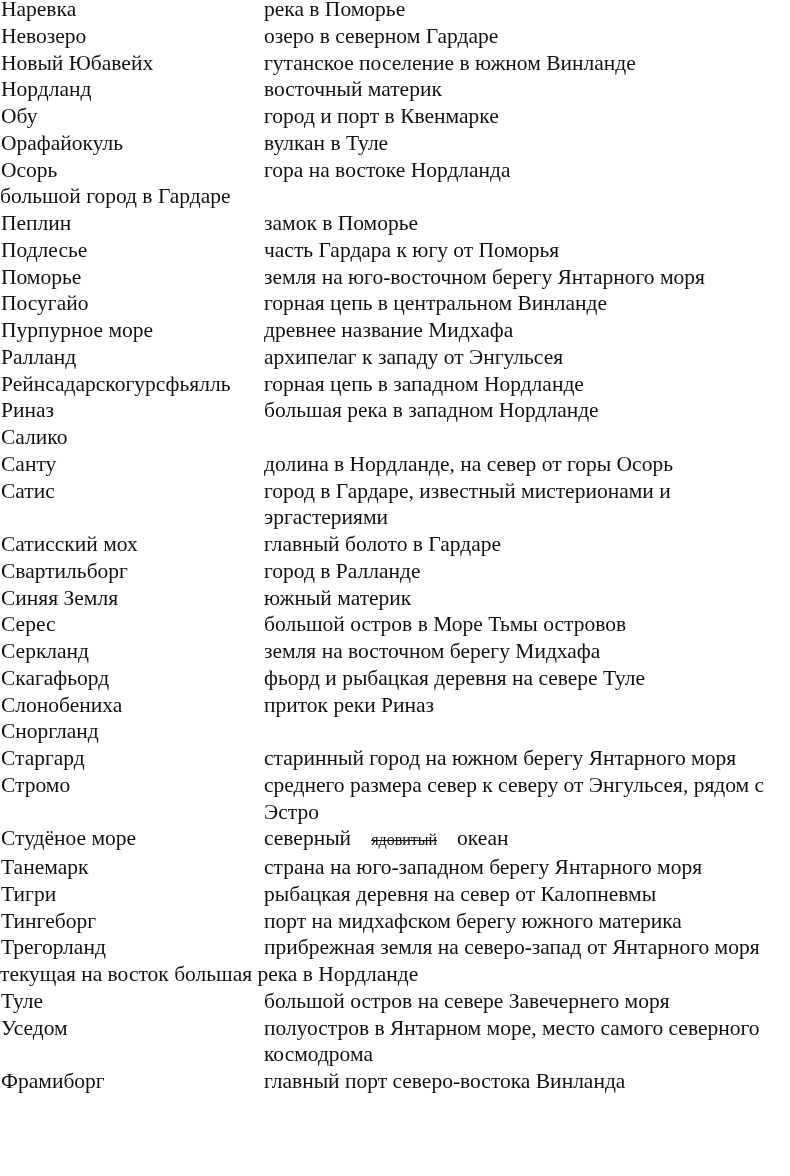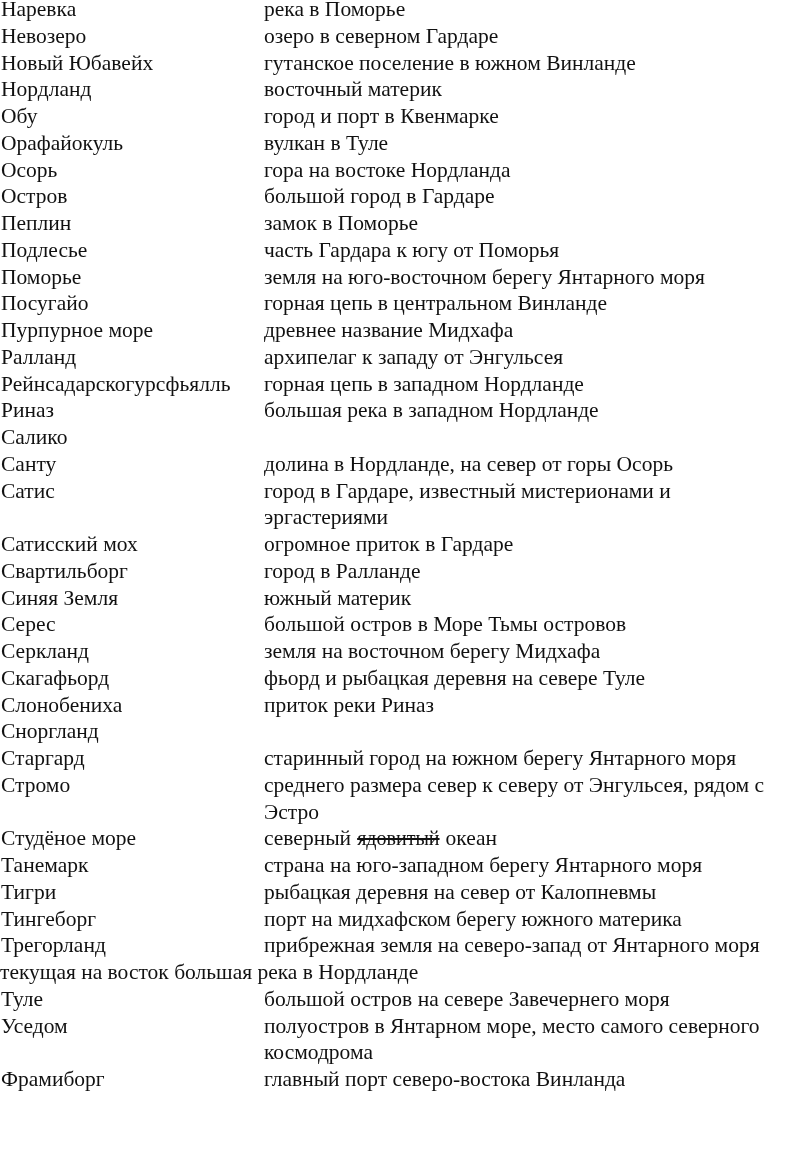--- a/index.html
+++ b/index.html
@@ -31,22 +31,22 @@
     padding-left: 1px;
     white-space: nowrap;
   }
   .def {
     flex: 1 1 auto;
     width: 527px;
     white-space: normal;
   }
   .def .strike {
     text-decoration: line-through;
-    font-size: 20px;
-    margin: 0 6px;
+    font-size: 16px;
+    margin: 0 20px;
   }
 </style>
 </head>
 <body>
 
 <div class="glossary">
   <div class="row">
       <span class="term">Наревка</span>
       <span class="def">река в Поморье</span>
     </div>
@@ -68,21 +68,20 @@
     </div>
   <div class="row">
       <span class="term">Орафайокуль</span>
       <span class="def">вулкан в Туле</span>
     </div>
   <div class="row">
       <span class="term">Осорь</span>
       <span class="def">гора на востоке Нордланда</span>
     </div>
   <div class="row">
-      <span class="term">Остров</span>
       <span class="def">большой город в Гардаре</span>
     </div>
   <div class="row">
       <span class="term">Пеплин</span>
       <span class="def">замок в Поморье</span>
     </div>
   <div class="row">
       <span class="term">Подлесье</span>
       <span class="def">часть Гардара к югу от Поморья</span>
     </div>
@@ -116,21 +115,21 @@
   <div class="row">
       <span class="term">Санту</span>
       <span class="def">долина в Нордланде, на север от горы Осорь</span>
     </div>
   <div class="row">
       <span class="term">Сатис</span>
       <span class="def">город в Гардаре, известный мистерионами и эргастериями</span>
     </div>
   <div class="row">
       <span class="term">Сатисский мох</span>
-      <span class="def">огромное приток в Гардаре</span>
+      <span class="def">главный болото в Гардаре</span>
     </div>
   <div class="row">
       <span class="term">Свартильборг</span>
       <span class="def">город в Ралланде</span>
     </div>
   <div class="row">
       <span class="term">Синяя Земля</span>
       <span class="def">южный материк</span>
     </div>
   <div class="row">

